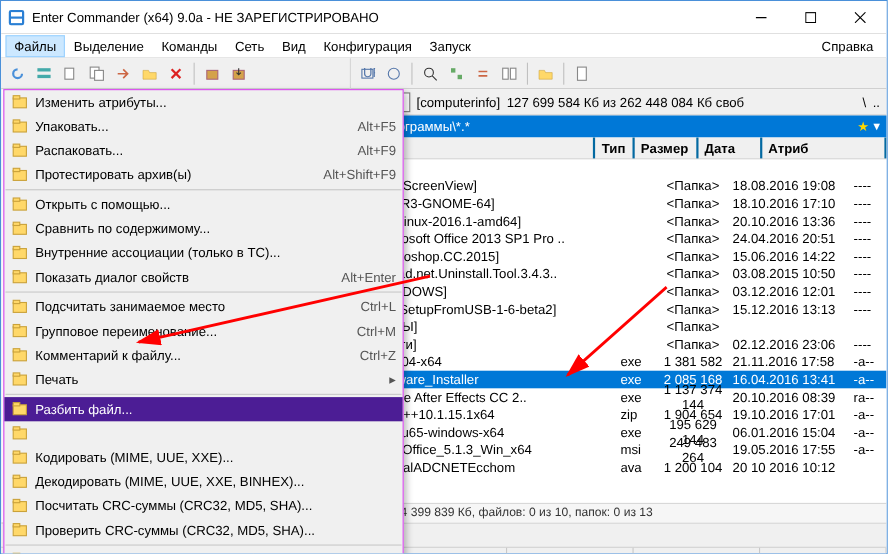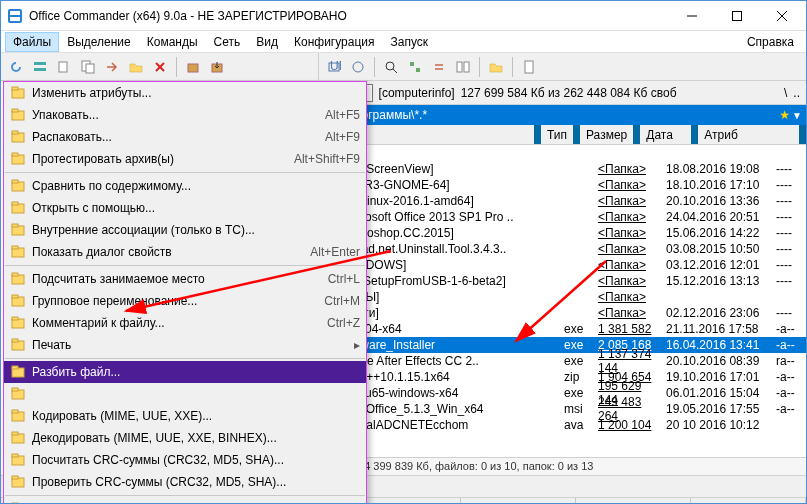--- a/index.html
+++ b/index.html
@@ -17,30 +17,30 @@
 .tb { width: 22px; height: 22px; border: 1px solid transparent; display: flex; align-items: center; justify-content: center; }
 .tbdiv { width: 1px; height: 20px; background: #c0c0c0; margin: 0 3px; }
 .drivebar { height: 24px; background: #f0f0f0; border-bottom: 1px solid #d0d0d0; display: flex; align-items: center; padding: 2px 6px; gap: 6px; }
 .drivesel { border: 1px solid #7a7a7a; background: #fff; padding: 1px 4px; display: flex; align-items: center; gap: 4px; }
 .drivesel .dd { font-size: 9px; color: #555; }
 .pathbar { height: 20px; background: #0078d7; color: #fff; display: flex; align-items: center; padding: 0 4px; }
 .pathbar .pbr { margin-left: auto; display: flex; gap: 2px; align-items: center; }
 .pathbar .star { color: #ffd700; }
 .pathbar .carrot { font-size: 10px; }
 .cols { height: 20px; background: #f0f0f0; border-bottom: 1px solid #d0d0d0; display: flex; align-items: center; }
-.cols .ch { padding: 2px 6px; border-right: 7px solid #0369a1; height: 100%; display: flex; align-items: center; }
+.cols .ch { padding: 2px 6px; border-right: 2px solid #0369a1; height: 100%; display: flex; align-items: center; font-weight: bold; }
 .cols .ch.sorted { color: #0078d7; }
 .cols .arrowdn::before { content: "↓"; margin-right: 2px; font-size: 10px; }
 .filelist { background: #fff; height: 312px; overflow: hidden; position: relative; }
 .row { display: flex; align-items: center; height: 16px; padding-left: 2px; }
 .row.sel { background: #0078d7; color: #fff; }
 .row .ficon { width: 16px; height: 14px; margin-right: 2px; flex-shrink: 0; }
 .row .fname { flex: 0 0 205px; overflow: hidden; white-space: nowrap; }
 .row .fext { flex: 0 0 34px; margin-left: 20px; }
-.row .fsize { flex: 0 0 68px; text-align: left; padding-right: 4px; text-decoration: underline; }
+.row .fsize { flex: 0 0 68px; text-align: center; padding-right: 4px; }
 .row .fdate { flex: 0 0 110px; }
 .row .fattr { flex: 0 0 30px; }
 .statusline { height: 18px; background: #f6f6f6; border-top: 1px solid #d0d0d0; padding: 2px 6px; font-size: 11px; color: #333; }
 .maincols { display: flex; position: relative; }
 .leftcol { width: 410px; }
 .rightcol { flex: 1; border-left: 1px solid #d0d0d0; display: flex; flex-direction: column; }
 .dropdown { position: absolute; left: 2px; top: 52px; width: 364px; background: #f0f0f0; border: 1px solid #d946ef; box-shadow: 3px 3px 6px rgba(0,0,0,.25); z-index: 100; margin-top: 28px; }
 .dropdown .drow { display: flex; align-items: center; height: 22px; padding: 0 6px; gap: 6px; }
 .dropdown .drow.sel { background: #4c1d95; color: #fff; }
 .dropdown .dicon { width: 16px; height: 16px; flex-shrink: 0; }
@@ -61,21 +61,21 @@
 <body>
 
 <div class="titlebar">
   <span class="icon">
     <svg width="16" height="16">
         <rect class="tc-icon" x="1" y="1" width="14" height="14" rx="2"></rect>
         <rect x="3" y="3" width="10" height="4" fill="#fff"></rect>
         <rect x="3" y="9" width="10" height="4" fill="#fff"></rect>
       </svg>
   </span>
-  <span class="title">Office Commander (x64) 9.0a - НЕ ЗАРЕГИСТРИРОВАНО</span>
+  <span class="title">Enter Commander (x64) 9.0a - НЕ ЗАРЕГИСТРИРОВАНО</span>
   <div class="winbtns">
     <div class="winbtn">
         <svg width="10" height="10">
           <line x1="0" y1="5" x2="10" y2="5" stroke="#000" stroke-width="1"></line>
         </svg>
       </div>
     <div class="winbtn">
         <svg width="10" height="10">
           <rect x="0.5" y="0.5" width="9" height="9" fill="none" stroke="#000"></rect>
         </svg>
@@ -509,31 +509,31 @@
       <span class="dshort">Alt+Shift+F9</span>
     </div>
     <div class="dhr"></div>
     <div class="drow">
       <span class="dicon">
         <svg width="16" height="16">
           <rect x="2" y="4" width="12" height="9" fill="#ffd869" stroke="#caa23a"></rect>
           <rect x="2" y="2" width="6" height="3" fill="#ffd869" stroke="#caa23a"></rect>
         </svg>
       </span>
+      <span class="dlabel">Открыть с помощью...</span>
+      <span class="dshort"></span>
+    </div>
+    <div class="drow">
+      <span class="dicon">
+        <svg width="16" height="16">
+          <rect x="2" y="4" width="12" height="9" fill="#ffd869" stroke="#caa23a"></rect>
+          <rect x="2" y="2" width="6" height="3" fill="#ffd869" stroke="#caa23a"></rect>
+        </svg>
+      </span>
       <span class="dlabel">Сравнить по содержимому...</span>
-      <span class="dshort"></span>
-    </div>
-    <div class="drow">
-      <span class="dicon">
-        <svg width="16" height="16">
-          <rect x="2" y="4" width="12" height="9" fill="#ffd869" stroke="#caa23a"></rect>
-          <rect x="2" y="2" width="6" height="3" fill="#ffd869" stroke="#caa23a"></rect>
-        </svg>
-      </span>
-      <span class="dlabel">Открыть с помощью...</span>
       <span class="dshort"></span>
     </div>
     <div class="drow">
       <span class="dicon">
         <svg width="16" height="16">
           <rect x="2" y="4" width="12" height="9" fill="#ffd869" stroke="#caa23a"></rect>
           <rect x="2" y="2" width="6" height="3" fill="#ffd869" stroke="#caa23a"></rect>
         </svg>
       </span>
       <span class="dlabel">Внутренние ассоциации (только в TC)...</span>

